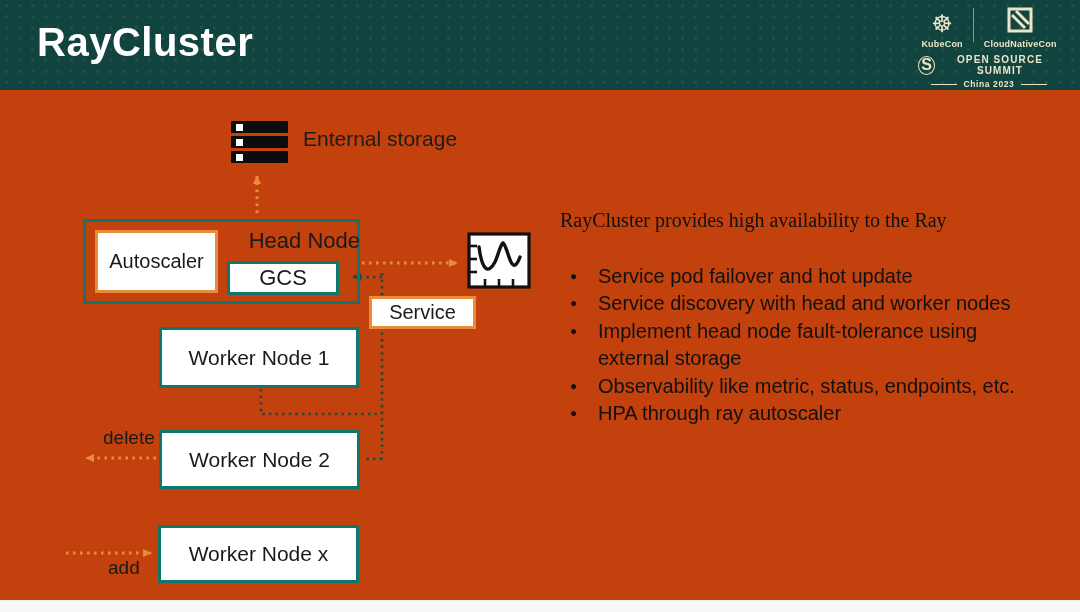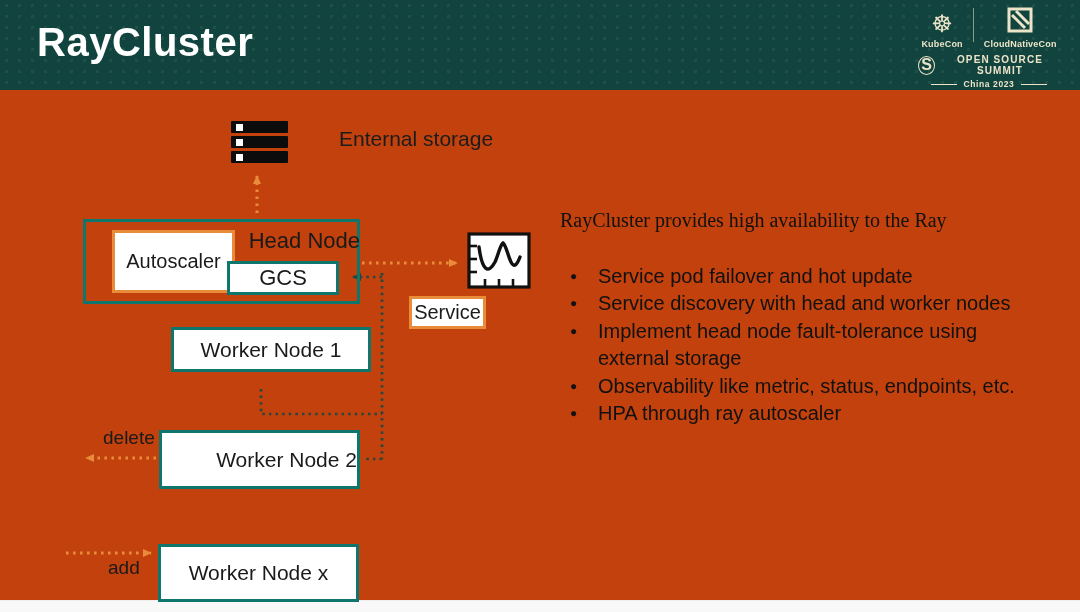--- a/index.html
+++ b/index.html
@@ -33,32 +33,32 @@
   .dash { height:1px; width:26px; background:#ECE4C9; }
   .edition-label { font-size:8.5px; font-weight:700; letter-spacing:0.6px; }
 
   
   .connectors { position:absolute; left:0; top:0; z-index:1; }
   .dbox { position:absolute; z-index:2; background:#ffffff; display:flex; align-items:center; justify-content:center; color:#1a1a1a; }
   .teal-border { border:3px solid #0f766e; }
   .orange-border { border:3px solid #E88C3A; }
 
   .head-node-box { left:83px; top:219px; width:277px; height:85px; background:transparent; }
-  .autoscaler-box { left:112px; top:230px; width:123px; height:63px; font-size:20px; }
+  .autoscaler-box { left:95px; top:230px; width:123px; height:63px; font-size:20px; }
   .head-node-label { position:absolute; z-index:2; left:228px; top:228px; width:132px; text-align:right; font-size:22px; color:#1a1a1a; }
   .gcs-box { left:227px; top:261px; width:112px; height:34px; font-size:22px; }
-  .service-box { left:369px; top:296px; width:77px; height:33px; font-size:20px;margin-left:40px; }
-  .worker1-box { left:159px; top:327px; width:200px; height:45px; font-size:21px;margin-left:12px; }
-  .worker2-box { left:159px; top:430px; width:201px; height:59px; font-size:21px;justify-content:flex-end; }
-  .workerx-box { left:158px; top:544px; width:201px; height:58px; font-size:21px; }
+  .service-box { left:369px; top:296px; width:107px; height:33px; font-size:20px; }
+  .worker1-box { left:159px; top:327px; width:200px; height:61px; font-size:21px; }
+  .worker2-box { left:159px; top:430px; width:201px; height:59px; font-size:21px; }
+  .workerx-box { left:158px; top:525px; width:201px; height:58px; font-size:21px; }
 
   .storage-icon { position:absolute; left:231px; top:121px; z-index:2; }
   .storage-bar { width:57px; height:12px; background:#0c0c0c; border-radius:1px; margin-bottom:3px; position:relative; }
   .storage-bar::after { content:""; position:absolute; left:5px; top:2.5px; width:7px; height:7px; background:#ffffff; }
-  .storage-label { position:absolute; z-index:2; left:303px; top:127px; font-size:21px; color:#1c1c1c;margin-left:36px; }
+  .storage-label { position:absolute; z-index:2; left:303px; top:127px; font-size:21px; color:#1c1c1c; }
 
   .metrics-icon { position:absolute; left:467px; top:232px; z-index:2; }
 
   .side-label { position:absolute; z-index:2; font-size:19px; color:#1a1a1a; }
   .delete-label { left:103px; top:427px; }
   .add-label { left:100px; top:557px;margin-left:8px; }
 
   
   .content { position:absolute; left:560px; top:207px; width:484px; z-index:2; color:#111111; }
   .intro { font-size:20px; line-height:27.5px;font-family:Liberation Serif, serif; }

